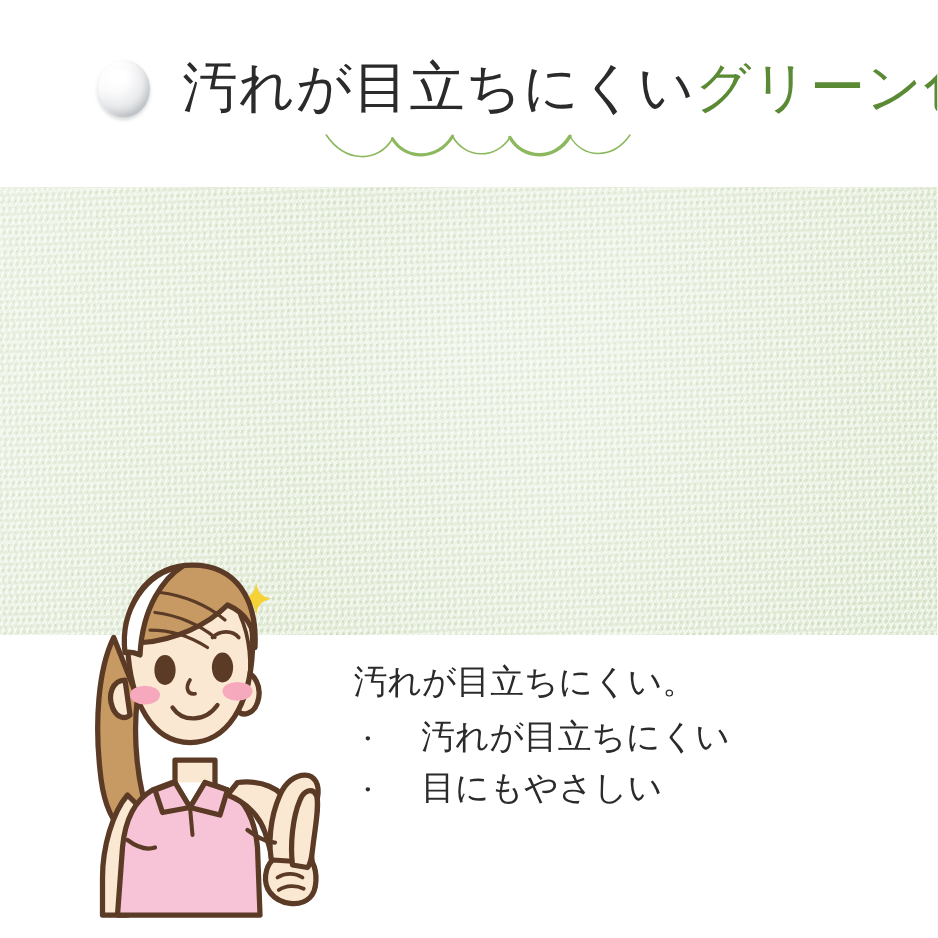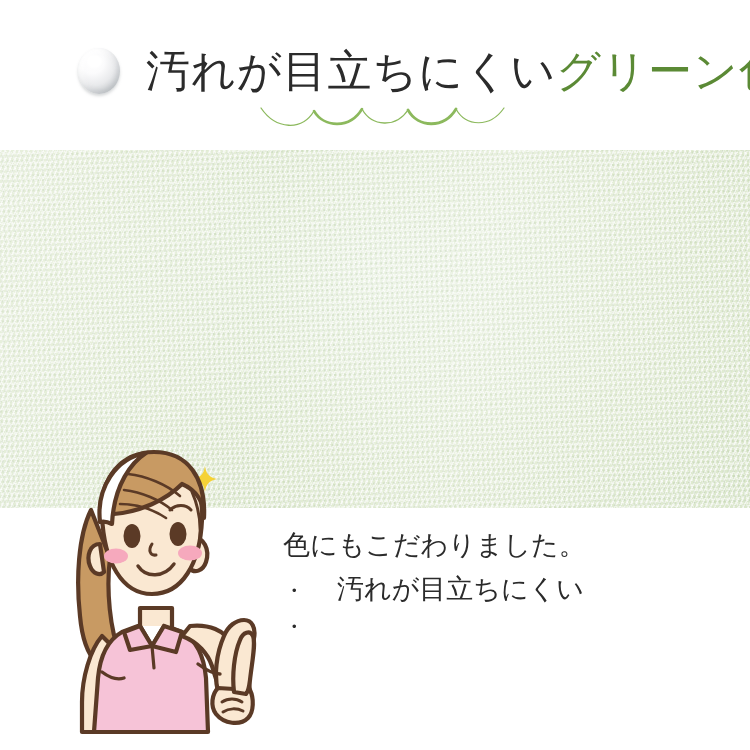--- a/index.html
+++ b/index.html
@@ -203,25 +203,26 @@
 
       <path d="M94,206 L96,228" stroke-width="3.2"></path>
 
       <path d="M44,232 C52,238 60,240 66,238" stroke-width="3.4"></path>
 
       <path d="M140,224 C148,230 156,234 162,234" stroke-width="3.4"></path>
     </g>
   </svg>
 
   <div class="copy">
-    <div class="lead">色にもこだわりました。</div>
+    <div class="lead">汚れが目立ちにくい。</div>
     <ul>
       <li>
         <span class="bullet">・</span>
         <span>汚れが目立ちにくい</span>
       </li>
       <li>
         <span class="bullet">・</span>
+        <span>目にもやさしい</span>
       </li>
     </ul>
   </div>
 
 </div>
 
 </body></html>

